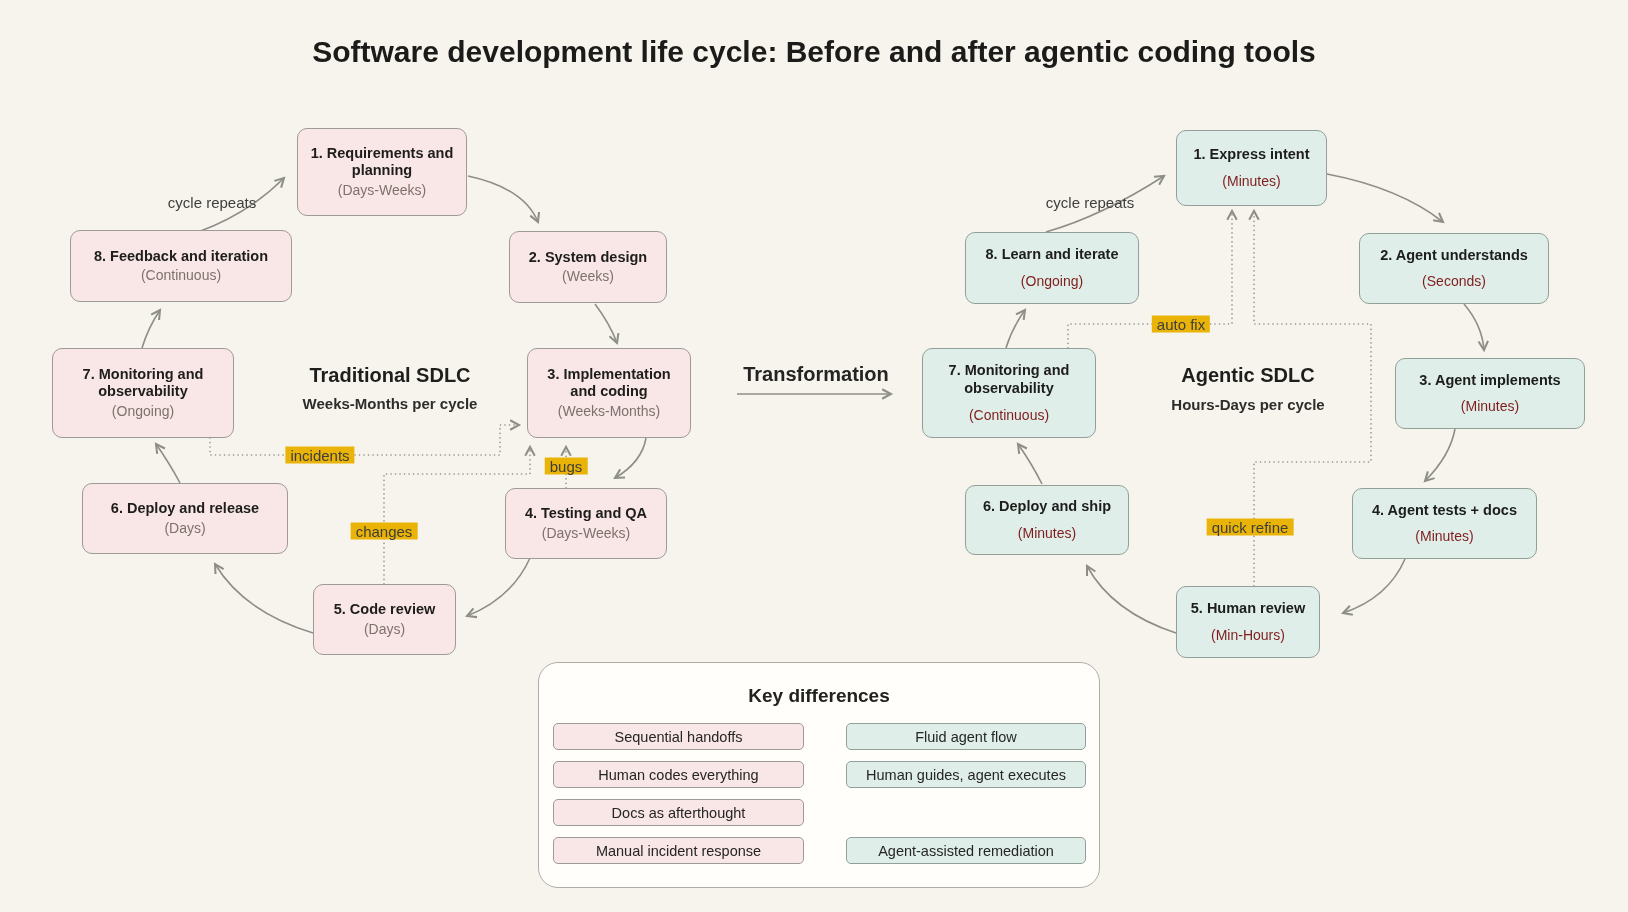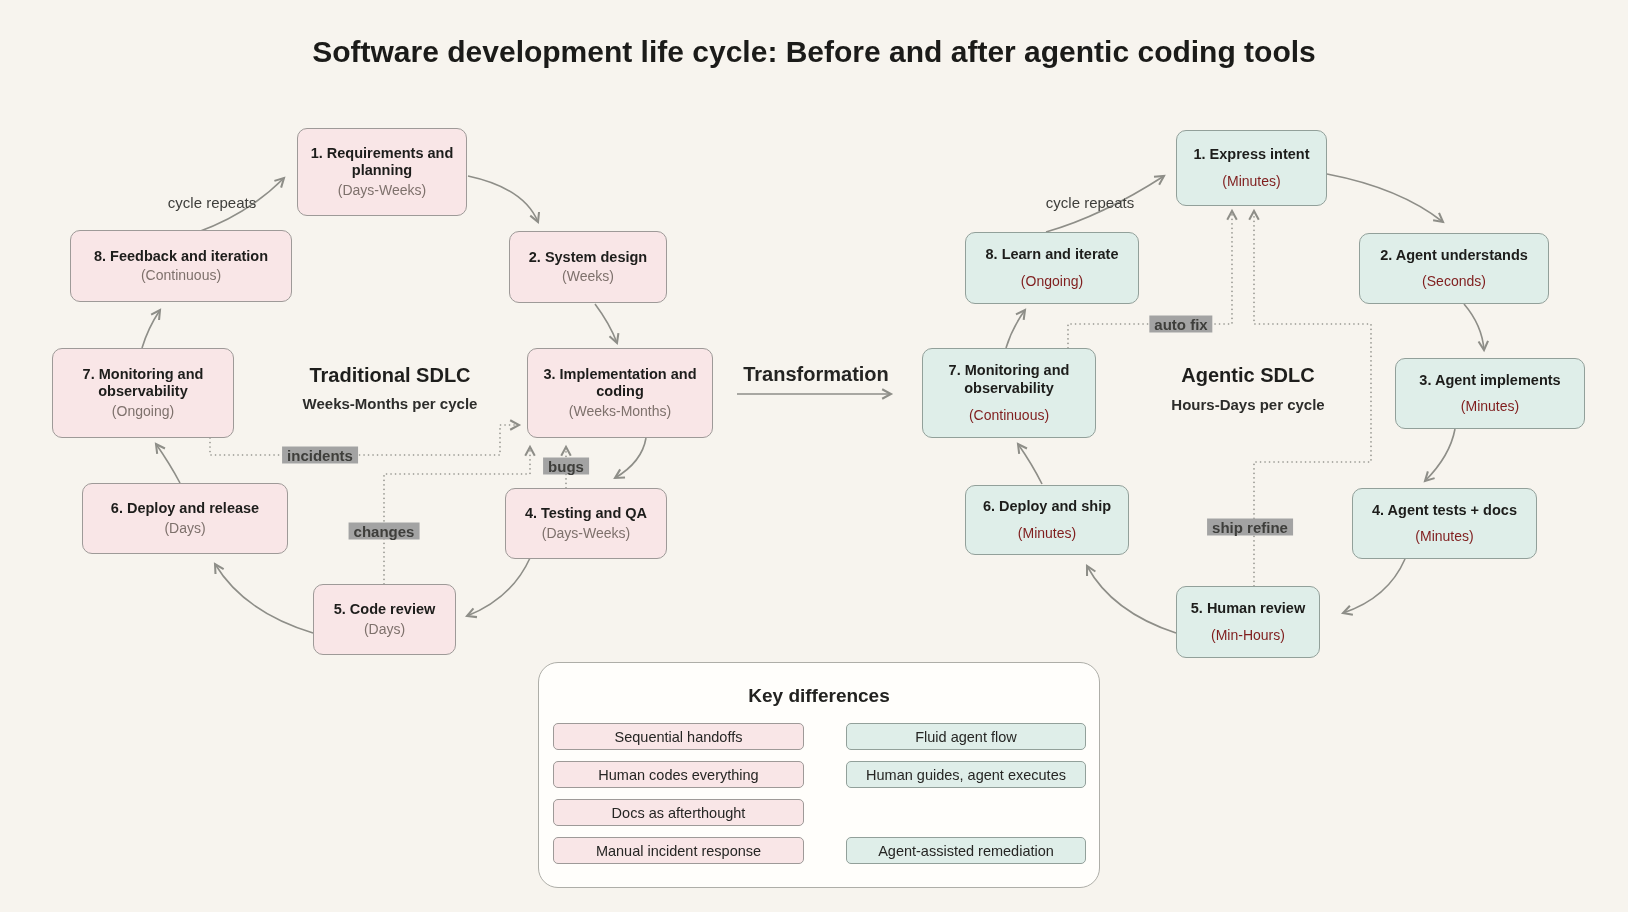--- a/index.html
+++ b/index.html
@@ -30,21 +30,21 @@
     font-size:20px;font-weight:bold;color:#1e1e1c;white-space:nowrap;
   }
   .cycle-sub{
     position:absolute;transform:translate(-50%,-50%);z-index:2;
     font-size:15px;font-weight:bold;color:#2d2d2b;white-space:nowrap;text-align:center;
   }
   .small-label{
     position:absolute;transform:translate(-50%,-50%);z-index:2;
     font-size:15px;color:#3e3e3b;white-space:nowrap;
   }
-  .masked{background:#a3a3a3;padding:0 5px;font-weight:bold;}
+  .masked{background:#eab308;padding:0 5px;}
   .transform-label{
     position:absolute;transform:translate(-50%,-50%);z-index:2;
     font-size:20px;font-weight:bold;color:#242422;white-space:nowrap;
   }
   .panel{
     position:absolute;left:538px;top:662px;width:562px;height:226px;z-index:2;
     background:#fffefb;border:1.5px solid #aeaea8;border-radius:20px;box-sizing:border-box;
   }
   .panel-title{
     position:absolute;left:819px;top:696px;transform:translate(-50%,-50%);z-index:3;
@@ -116,21 +116,21 @@
   <div class="page-title">Software development life cycle: Before and after agentic coding tools</div>
 
   <div class="node pink" style="left:297px;top:128px;width:170px;height:88px">
     <div class="node-title">1. Requirements and planning</div>
     <div class="node-sub">(Days-Weeks)</div>
   </div>
   <div class="node pink" style="left:509px;top:231px;width:158px;height:72px">
     <div class="node-title">2. System design</div>
     <div class="node-sub">(Weeks)</div>
   </div>
-  <div class="node pink" style="left:527px;top:348px;width:186px;height:90px">
+  <div class="node pink" style="left:527px;top:348px;width:164px;height:90px">
     <div class="node-title">3. Implementation and coding</div>
     <div class="node-sub">(Weeks-Months)</div>
   </div>
   <div class="node pink" style="left:505px;top:488px;width:162px;height:71px">
     <div class="node-title">4. Testing and QA</div>
     <div class="node-sub">(Days-Weeks)</div>
   </div>
   <div class="node pink" style="left:313px;top:584px;width:143px;height:71px">
     <div class="node-title">5. Code review</div>
     <div class="node-sub">(Days)</div>
@@ -187,21 +187,21 @@
   </div>
   <div class="node teal" style="left:965px;top:232px;width:174px;height:72px">
     <div class="node-title">8. Learn and iterate</div>
     <div class="node-sub">(Ongoing)</div>
   </div>
 
   <div class="cycle-title" style="left:1248px;top:375px">Agentic SDLC</div>
   <div class="cycle-sub" style="left:1248px;top:404px">Hours-Days per cycle</div>
   <div class="small-label" style="left:1090px;top:202px">cycle repeats</div>
   <div class="small-label masked" style="left:1181px;top:324px">auto fix</div>
-  <div class="small-label masked" style="left:1250px;top:527px">ship refine</div>
+  <div class="small-label masked" style="left:1250px;top:527px">quick refine</div>
 
   <div class="panel"></div>
   <div class="panel-title">Key differences</div>
 
   <div class="mini pink" style="left:553px;top:723px;width:251px">Sequential handoffs</div>
   <div class="mini teal" style="left:846px;top:723px;width:240px">Fluid agent flow</div>
 
   <div class="mini pink" style="left:553px;top:761px;width:251px">Human codes everything</div>
   <div class="mini teal" style="left:846px;top:761px;width:240px">Human guides, agent executes</div>
 

